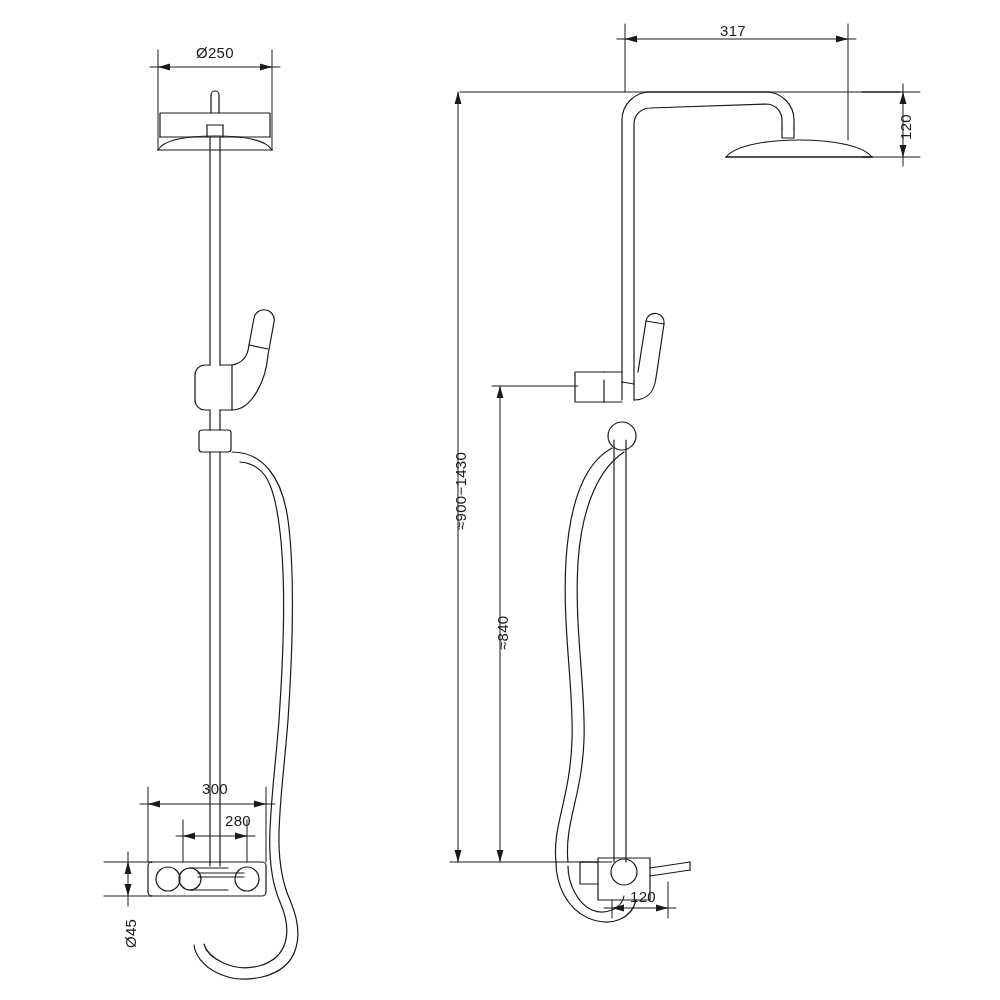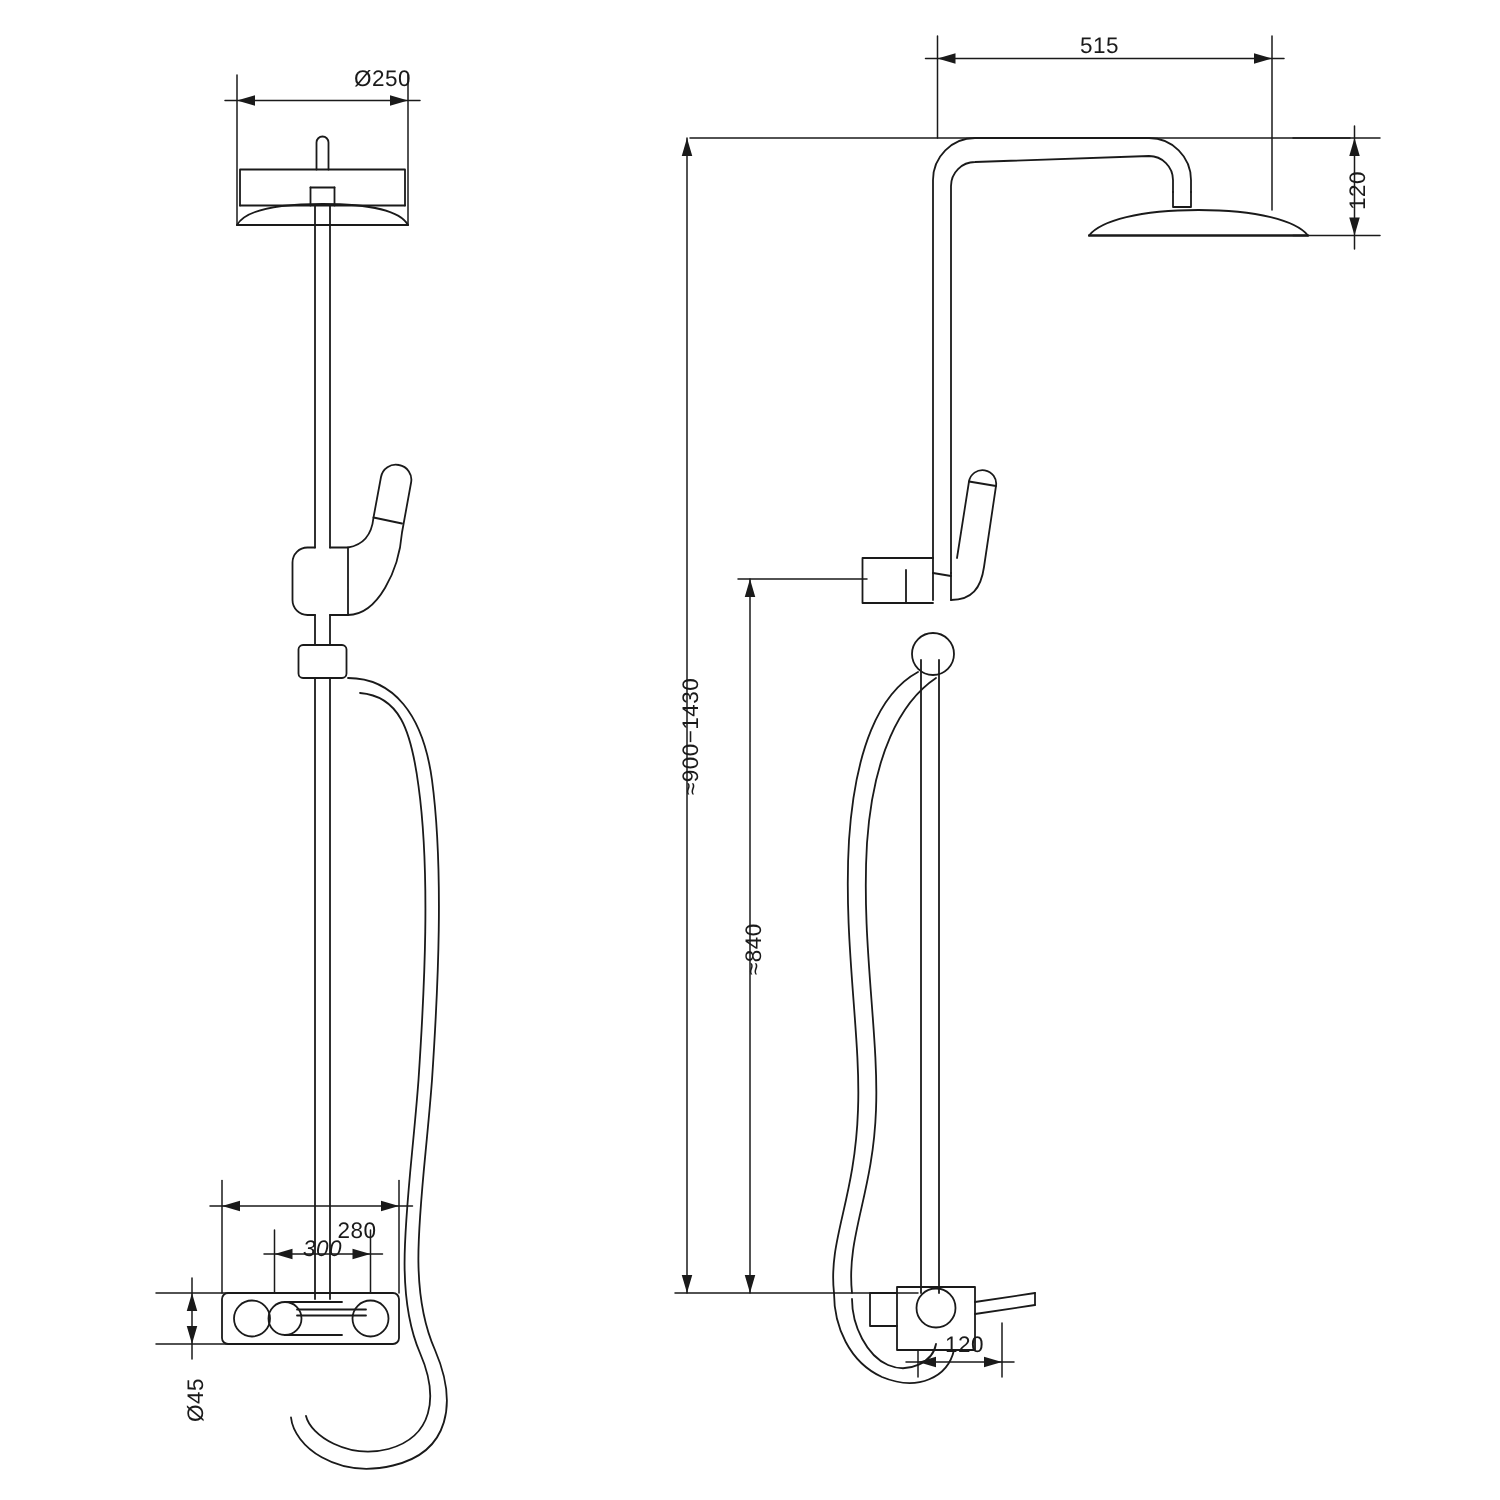--- a/index.html
+++ b/index.html
@@ -214,29 +214,29 @@
         <line x1="612" y1="900" x2="612" y2="918"></line>
         <line x1="668" y1="882" x2="668" y2="918"></line>
         <line x1="604" y1="908" x2="676" y2="908"></line>
         <path d="M612 908 L624 904.5 L624 911.5 Z" fill="#1a1a1a" stroke="none"></path>
         <path d="M668 908 L656 904.5 L656 911.5 Z" fill="#1a1a1a" stroke="none"></path>
       </g>
 
     </g>
   </svg>
 
-  <div class="dim-label" style="left:196px; top:44px;margin-left:40px;">Ø250</div>
-
-  <div class="dim-label" style="left:202px; top:824px;font-style:italic;">300</div>
+  <div class="dim-label" style="left:196px; top:44px;">Ø250</div>
+
+  <div class="dim-label" style="left:202px; top:780px;">300</div>
 
   <div class="dim-label" style="left:225px; top:812px;">280</div>
 
   <div class="dim-label vert" style="left:122px; top:948px;">Ø45</div>
 
-  <div class="dim-label" style="left:720px; top:22px;">515</div>
+  <div class="dim-label" style="left:720px; top:22px;">317</div>
 
   <div class="dim-label vert" style="left:897px; top:140px;">120</div>
 
   <div class="dim-label vert" style="left:452px; top:530px;">≈900−1430</div>
 
   <div class="dim-label vert" style="left:494px; top:650px;">≈840</div>
 
   <div class="dim-label" style="left:630px; top:888px;">120</div>
 
 </div>

